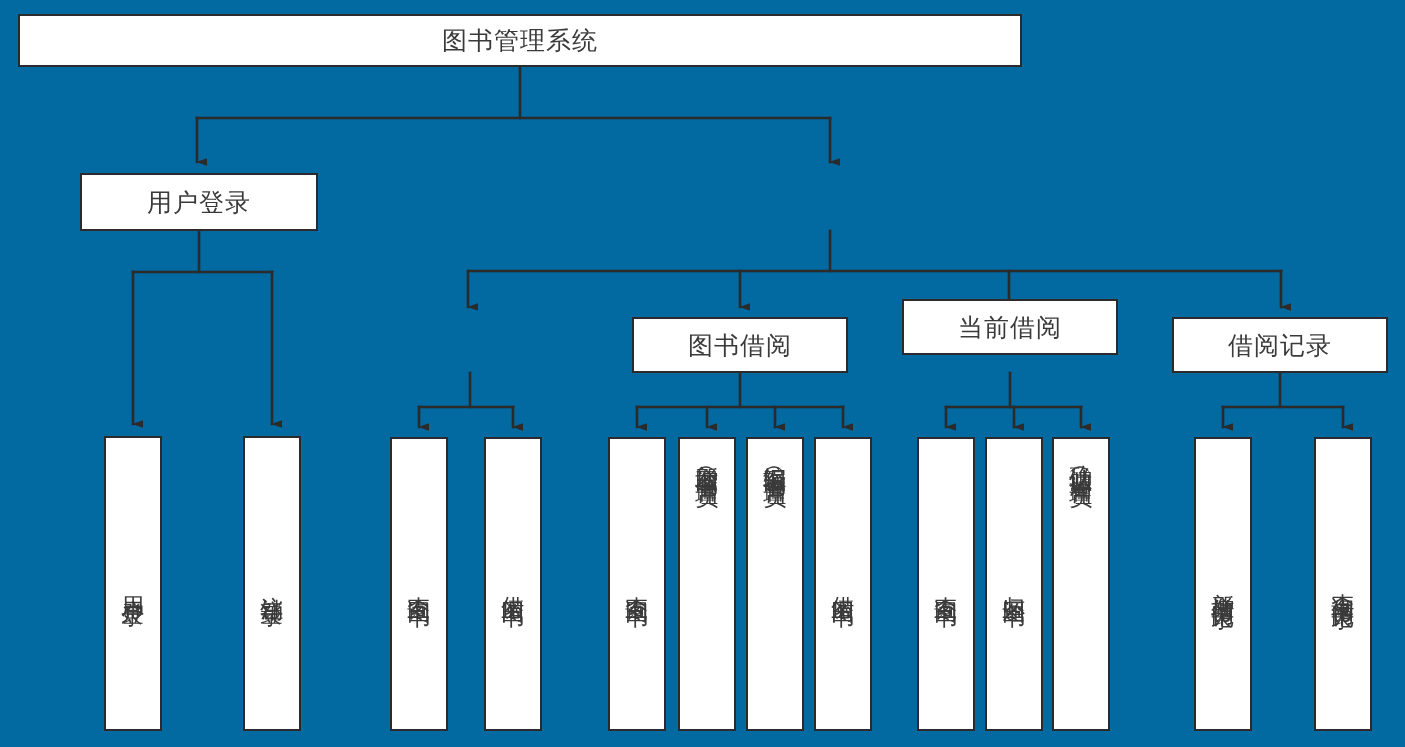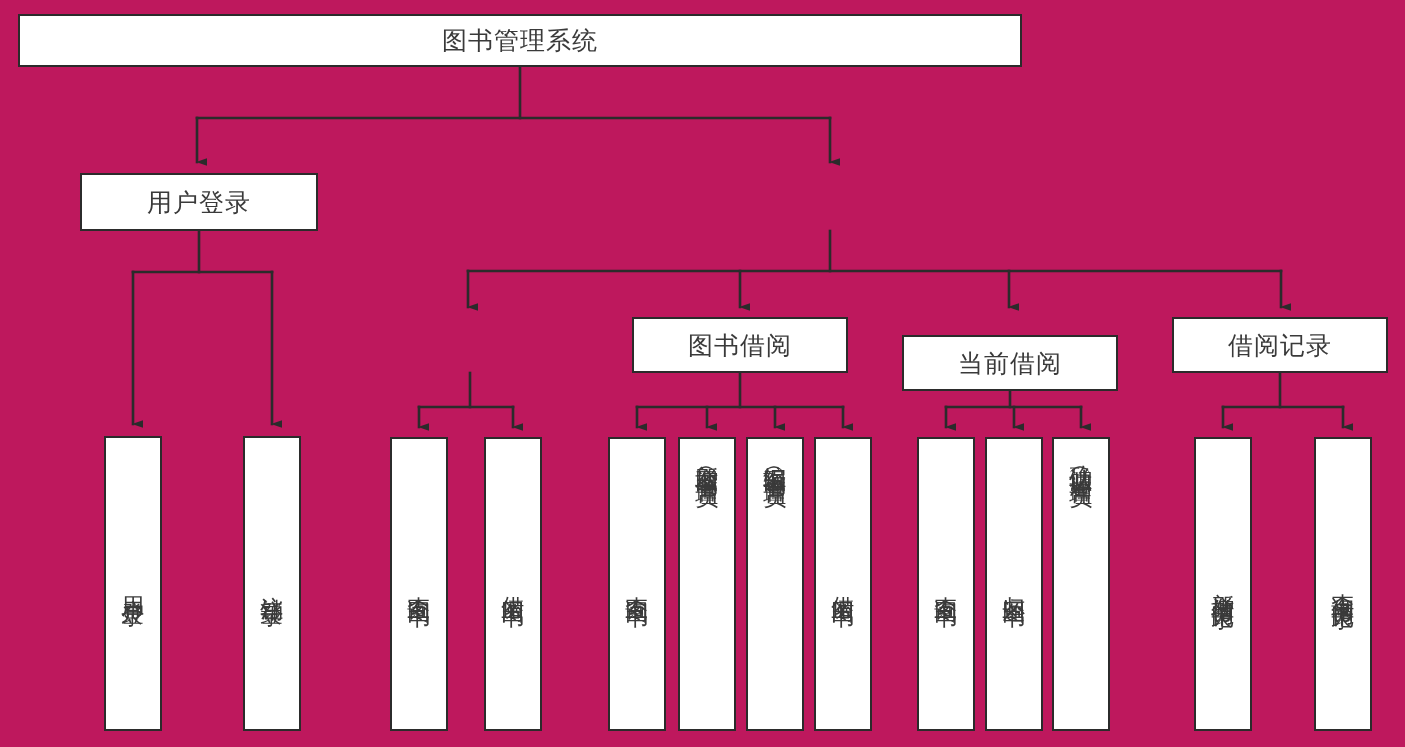--- a/index.html
+++ b/index.html
@@ -8,21 +8,21 @@
     padding: 0;
     background: #ffffff;
   }
   body {
     font-family: "DejaVu Sans", "Liberation Sans", sans-serif;
   }
   #diagram-root {
     position: relative;
     width: 1405px;
     height: 747px;
-    background: #be185d;
+    background: #0369a1;
     overflow: hidden;
   }
   svg.wires {
     position: absolute;
     left: 0;
     top: 0;
     width: 1405px;
     height: 747px;
     pointer-events: none;
   }
@@ -133,21 +133,21 @@
     <span>图书管理系统</span>
   </div>
 
   <div class="node horiz" style="left:80px; top:173px; width:238px; height:58px;">
     <span>用户登录</span>
   </div>
 
   <div class="node horiz" style="left:632px; top:317px; width:216px; height:56px;justify-content:center;">
     <span>图书借阅</span>
   </div>
-  <div class="node horiz" style="left:902px; top:335px; width:216px; height:56px;">
+  <div class="node horiz" style="left:902px; top:299px; width:216px; height:56px;">
     <span>当前借阅</span>
   </div>
   <div class="node horiz" style="left:1172px; top:317px; width:216px; height:56px;">
     <span>借阅记录</span>
   </div>
 
   <div class="node vert center-text" style="left:104px; top:436px; width:58px; height:295px;">
     <span class="vtext">用户登录</span>
   </div>
   <div class="node vert center-text" style="left:243px; top:436px; width:58px; height:295px;">

